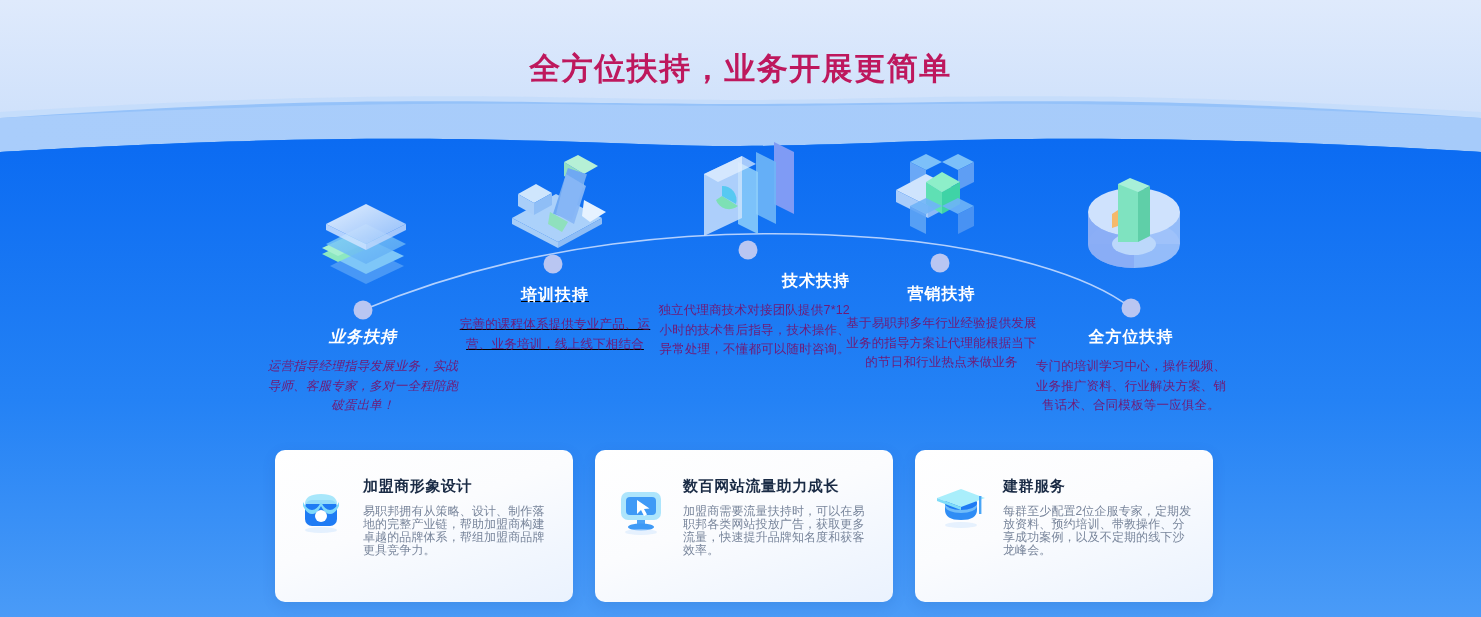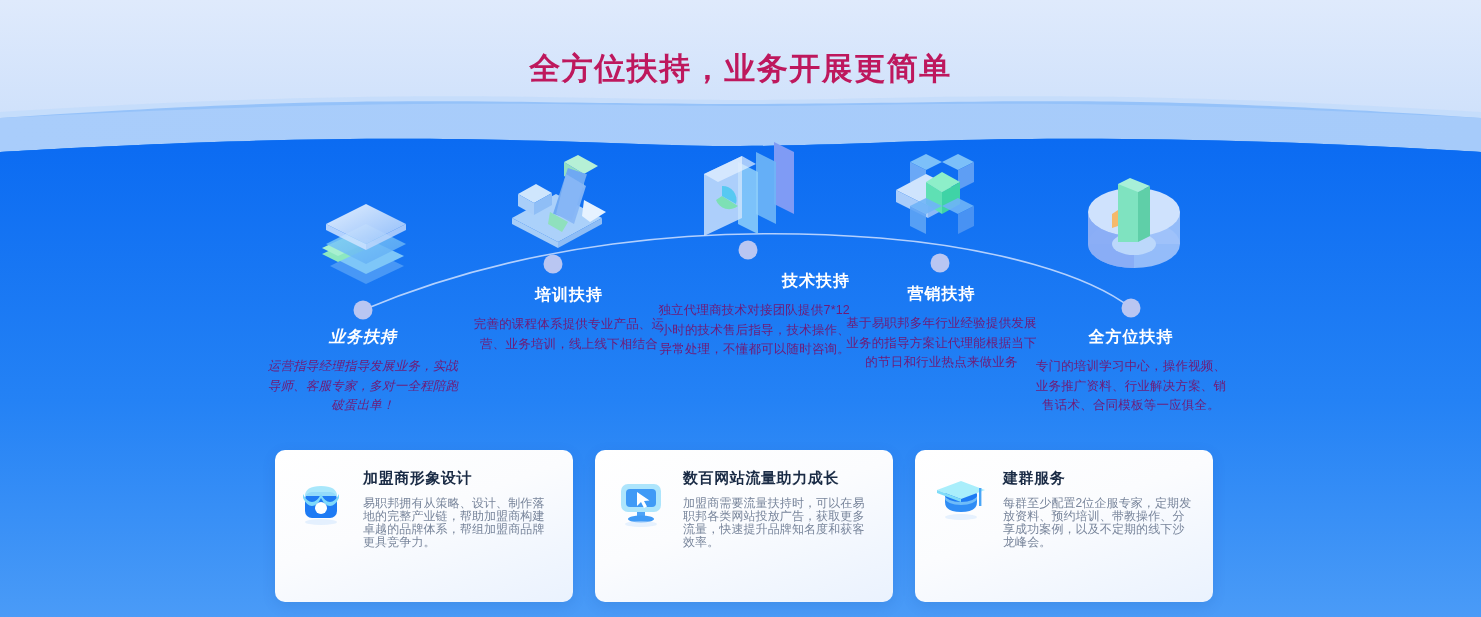--- a/index.html
+++ b/index.html
@@ -34,21 +34,21 @@
     letter-spacing:.2px;
   }
   .support-icon { position:absolute; }
 
   
   .cards { position:absolute; left:275px; top:450px; display:flex; gap:22px; }
   .card {
     width:298px; height:152px; border-radius:10px;
     background:linear-gradient(160deg,#ffffff 0%,#fbfcfe 45%,#eaf2fe 100%);
     box-shadow:0 4px 14px rgba(10,60,140,.12);
-    padding:18px 20px 0 18px;
+    padding:26px 20px 0 18px;
     display:flex; gap:14px;justify-content:space-between;
   }
   .card-icon { flex:0 0 auto; width:56px; height:56px; margin-top:4px; }
   .card-body { flex:1; padding-top:1px; }
   .card-title {
     font-size:15px; font-weight:bold; color:#1a2b45;
     letter-spacing:.6px; margin-bottom:9px;
   }
   .card-desc {
     font-size:12px; line-height:13px; color:#7b8characters;
@@ -170,21 +170,21 @@
   <polygon points="46,18 58,12 78,20 66,26" fill="#a8f0d8"></polygon>
   <polygon points="66,26 78,20 78,70 66,76" fill="#5fcfa8"></polygon>
   <polygon points="40,48 46,44 46,60 40,62" fill="#f5b96a"></polygon>
 </svg>
 
 <div class="support-item" style="left:263px; top:327px; width:200px;font-style:italic;">
   <div class="support-title">业务扶持</div>
   <div class="support-desc">运营指导经理指导发展业务，实战导师、客服专家，多对一全程陪跑破蛋出单！</div>
 </div>
 
-<div class="support-item" style="left:469px; top:285px; width:200px;">
+<div class="support-item" style="left:455px; top:285px; width:200px;text-decoration:underline;">
   <div class="support-title">培训扶持</div>
   <div class="support-desc">完善的课程体系提供专业产品、运营、业务培训，线上线下相结合</div>
 </div>
 
 <div class="support-item" style="left:650px; top:271px; width:200px;text-align:right;">
   <div class="support-title">技术扶持</div>
   <div class="support-desc">独立代理商技术对接团队提供7*12小时的技术售后指导，技术操作、异常处理，不懂都可以随时咨询。</div>
 </div>
 
 <div class="support-item" style="left:840px; top:284px; width:203px;">

